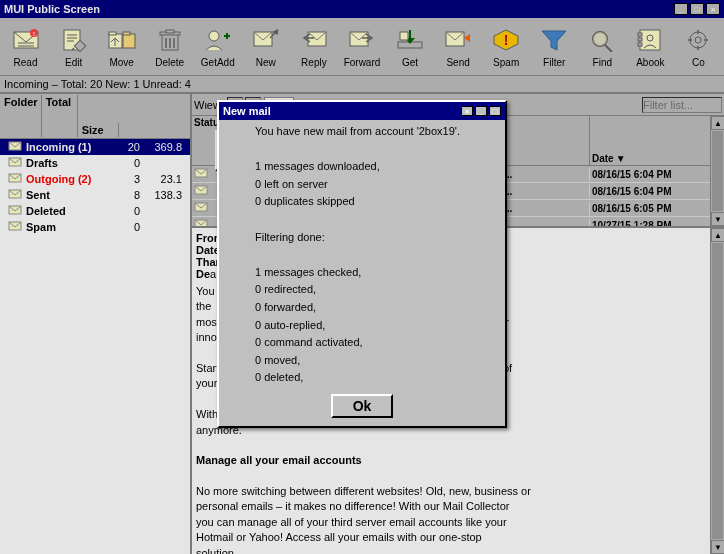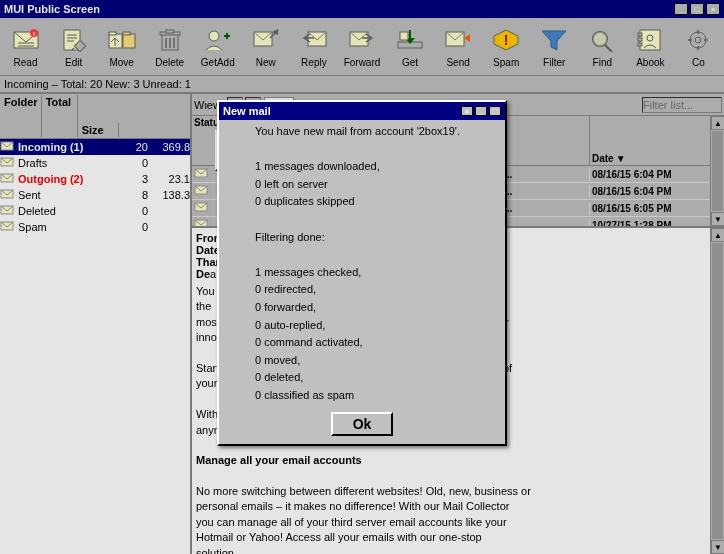--- a/index.html
+++ b/index.html
@@ -111,27 +111,27 @@
       border-right: 1px solid #888;
     }
     .folder-list {
       flex: 1;
       background: white;
       overflow-y: auto;
     }
     .folder-item {
       display: flex;
       align-items: center;
-      padding: 1px 0;
+      padding: 1px 8px;
       cursor: pointer;
       font-size: 11px;
       gap: 2px;
     }
     .folder-item.selected { background: #000080; color: white; }
-    .folder-name { flex: 1; }
+    .folder-name { flex: 1; font-weight: bold; }
     .folder-total { width: 30px; text-align: right; }
     .folder-size { width: 40px; text-align: right; }
 
     
     .right-panel {
       flex: 1;
       display: flex;
       flex-direction: column;
       background: #c0c0c0;
     }
@@ -539,21 +539,21 @@
         <line x1="14" y1="18" x2="14" y2="22" stroke="#666" stroke-width="1.5"></line>
         <line x1="4" y1="12" x2="8" y2="12" stroke="#666" stroke-width="1.5"></line>
         <line x1="20" y1="12" x2="24" y2="12" stroke="#666" stroke-width="1.5"></line>
       </svg>
     </div>
     <span>Co</span>
   </div>
 </div>
 
 <div class="status-bar">
-  <span>Incoming – Total: 20 New: 3 Unread: 1</span>
+  <span>Incoming – Total: 20 New: 1 Unread: 4</span>
 </div>
 
 <div class="main-area">
 
   <div class="folder-panel">
     <div class="folder-header">
       <span class="folder-header-cell">Folder</span>
       <span class="folder-header-cell" style="width:35px;">Total</span>
       <span class="folder-header-cell" style="width:40px;margin-top:28px;">Size</span>
     </div>
@@ -817,19 +817,18 @@
       <br>
       <div>Filtering done:</div>
       <br>
       <div>1 messages checked,</div>
       <div>0 redirected,</div>
       <div>0 forwarded,</div>
       <div>0 auto-replied,</div>
       <div>0 command activated,</div>
       <div>0 moved,</div>
       <div>0 deleted,</div>
-      <div>0 classified as spam</div>
     </div>
     <div class="dialog-footer">
       <button class="dialog-ok-btn">Ok</button>
     </div>
   </div>
 </div>
 
 </body></html>

